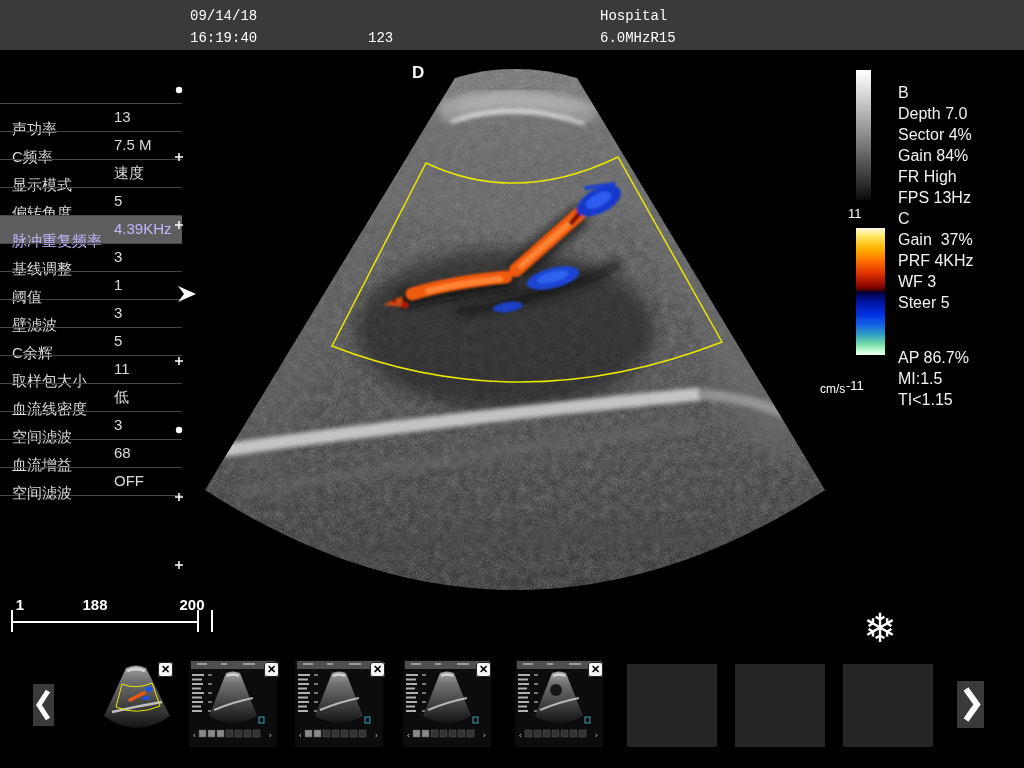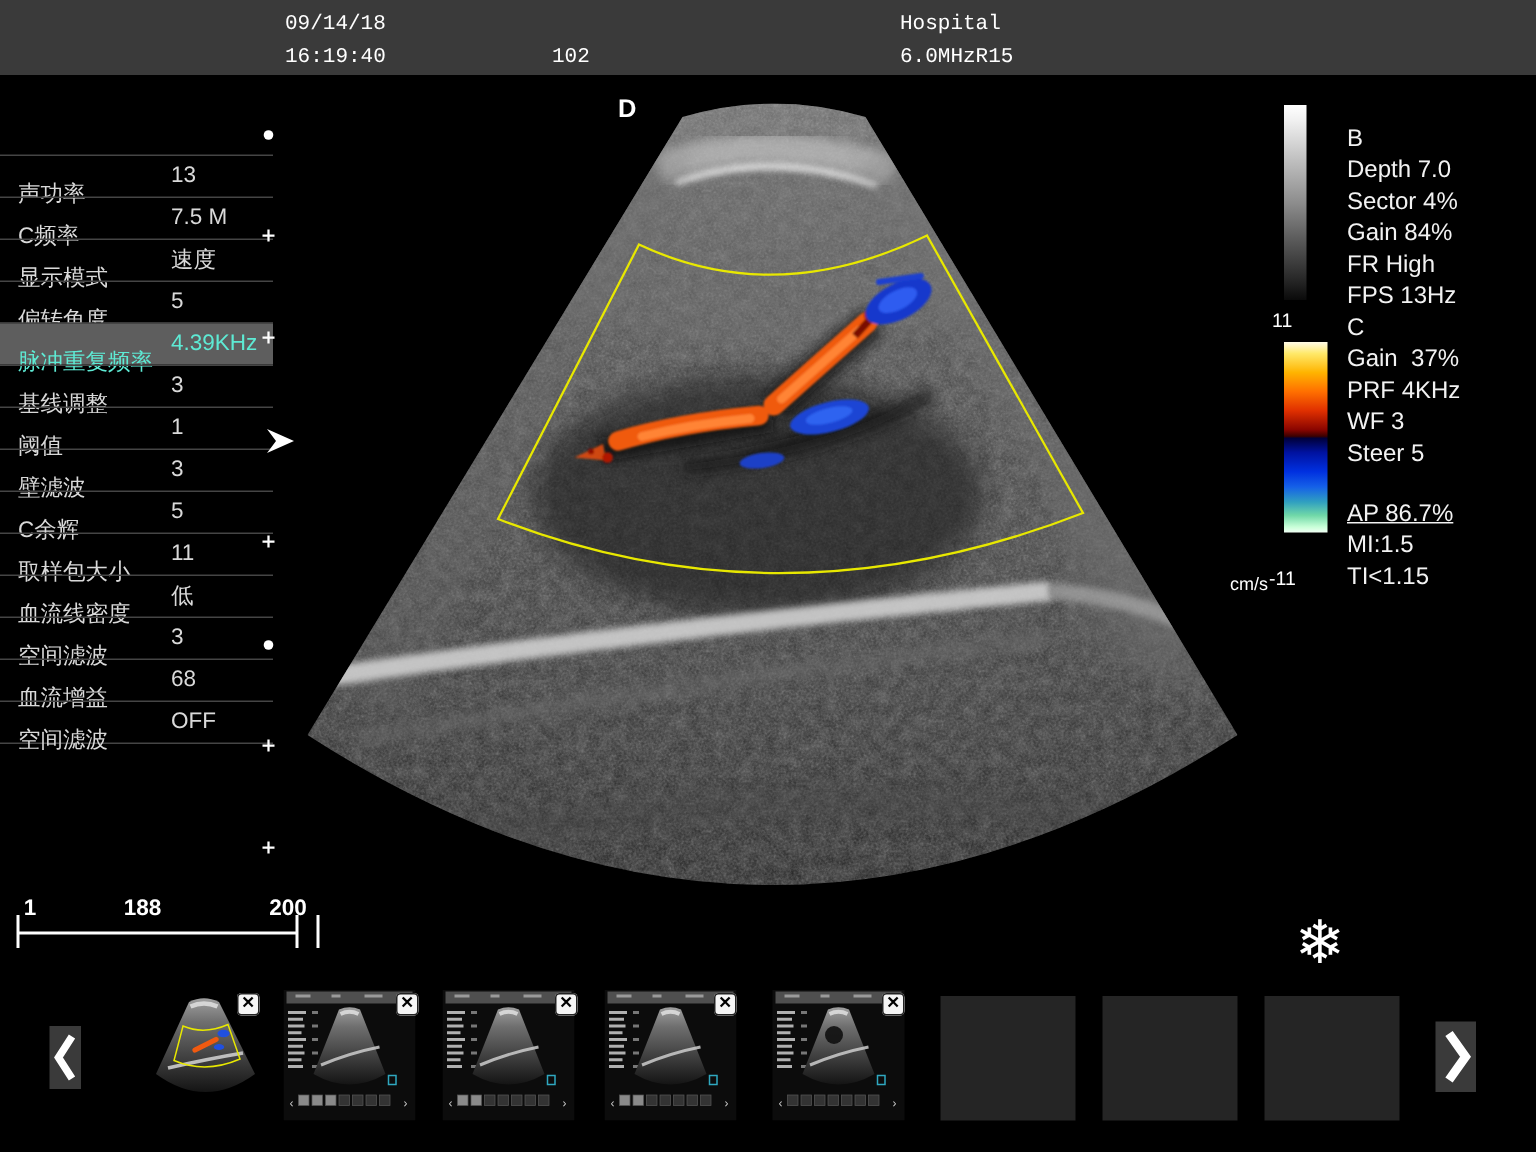--- a/index.html
+++ b/index.html
@@ -15,40 +15,40 @@
   .tb-id    { left:368px; top:30px; }
   .tb-hosp  { left:600px; top:8px; }
   .tb-probe { left:600px; top:30px; }
 
   
   .left-panel { position:absolute; left:0; top:103px; width:182px; }
   .param-row { position:relative; height:27px; border-top:1px solid #454545; color:#d9d9d9; font-size:15px; }
   .param-row:last-child { border-bottom:1px solid #454545; }
   .param-row .lbl { position:absolute; left:12px; top:16px; }
   .param-row .val { position:absolute; left:114px; top:4px; }
-  .param-row.hl { background:#5e5e5e; color:#5eead4; }
+  .param-row.hl { background:#5e5e5e; color:#c4b5fd; }
 
   
   #main-svg { position:absolute; left:0; top:0; width:1024px; height:768px; }
   .svg-label { font:bold 15px "Liberation Sans","DejaVu Sans",sans-serif; fill:#ffffff; }
   .svg-d     { font:bold 17px "Liberation Sans","DejaVu Sans",sans-serif; fill:#ffffff; }
   .svg-flake { font:40px "DejaVu Sans",sans-serif; fill:#ffffff; }
 
   
   .gray-bar  { position:absolute; left:856px; top:70px;  width:15px; height:130px;
     background:linear-gradient(180deg,#ffffff 0%,#f0f0f0 8%,#c0c0c0 28%,#8d8d8d 50%,#585858 70%,#262626 90%,#0a0a0a 100%); }
   .color-bar { position:absolute; left:856px; top:228px; width:29px; height:127px;
     background:linear-gradient(180deg,#fffbe8 0%,#ffe96a 6%,#ffb400 16%,#ff7000 26%,#e03000 36%,#8a0500 46%,#3a0000 49.5%,#00003a 50.5%,#0012a0 58%,#0030e0 68%,#1560e8 76%,#30a0c0 84%,#70d8a8 91%,#c8ffd8 97%,#f0fff4 100%); }
   .scale-num  { position:absolute; color:#fff; font-size:13px; width:40px; }
   .scale-max  { left:848px; top:206px; }
   .scale-min  { left:846px; top:362px;margin-top:16px; }
   .scale-unit { left:820px; top:382px; font-size:12px; }
   .right-text { position:absolute; left:898px; top:82px; color:#f2f2f2; font-size:16px; }
   .rt-line { height:21px; line-height:21px; white-space:pre; }
-  .rt-gap  { margin-top:19px;text-decoration:underline; }
+  .rt-gap  { margin-top:34px; }
 
   
   .arrow-btn { position:absolute; background:#3a3a3a; display:flex; align-items:center; justify-content:center; }
   .arrow-left  { left:33px;  top:684px; width:21px; height:42px; }
   .arrow-right { left:957px; top:681px; width:27px; height:47px; }
   .thumb { position:absolute; top:660px; height:87px; background:#000; }
   .thumb svg { display:block; }
   .t1 { left:100px; width:77px; }
   .t2 { left:189px; width:88px; }
   .t3 { left:295px; width:88px; }
@@ -62,21 +62,21 @@
   .s1 { left:627px; } .s2 { left:735px; } .s3 { left:843px; }
 </style>
 </head>
 <body>
 
 <div id="screen">
 
   <div class="topbar">
     <span class="tb-text tb-date">09/14/18</span>
     <span class="tb-text tb-time">16:19:40</span>
-    <span class="tb-text tb-id">102</span>
+    <span class="tb-text tb-id">123</span>
     <span class="tb-text tb-hosp">Hospital</span>
     <span class="tb-text tb-probe">6.0MHzR15</span>
   </div>
 
   <div class="left-panel">
     <div class="param-row">
         <span class="lbl">声功率</span>
         <span class="val">13</span>
       </div>
     <div class="param-row">

